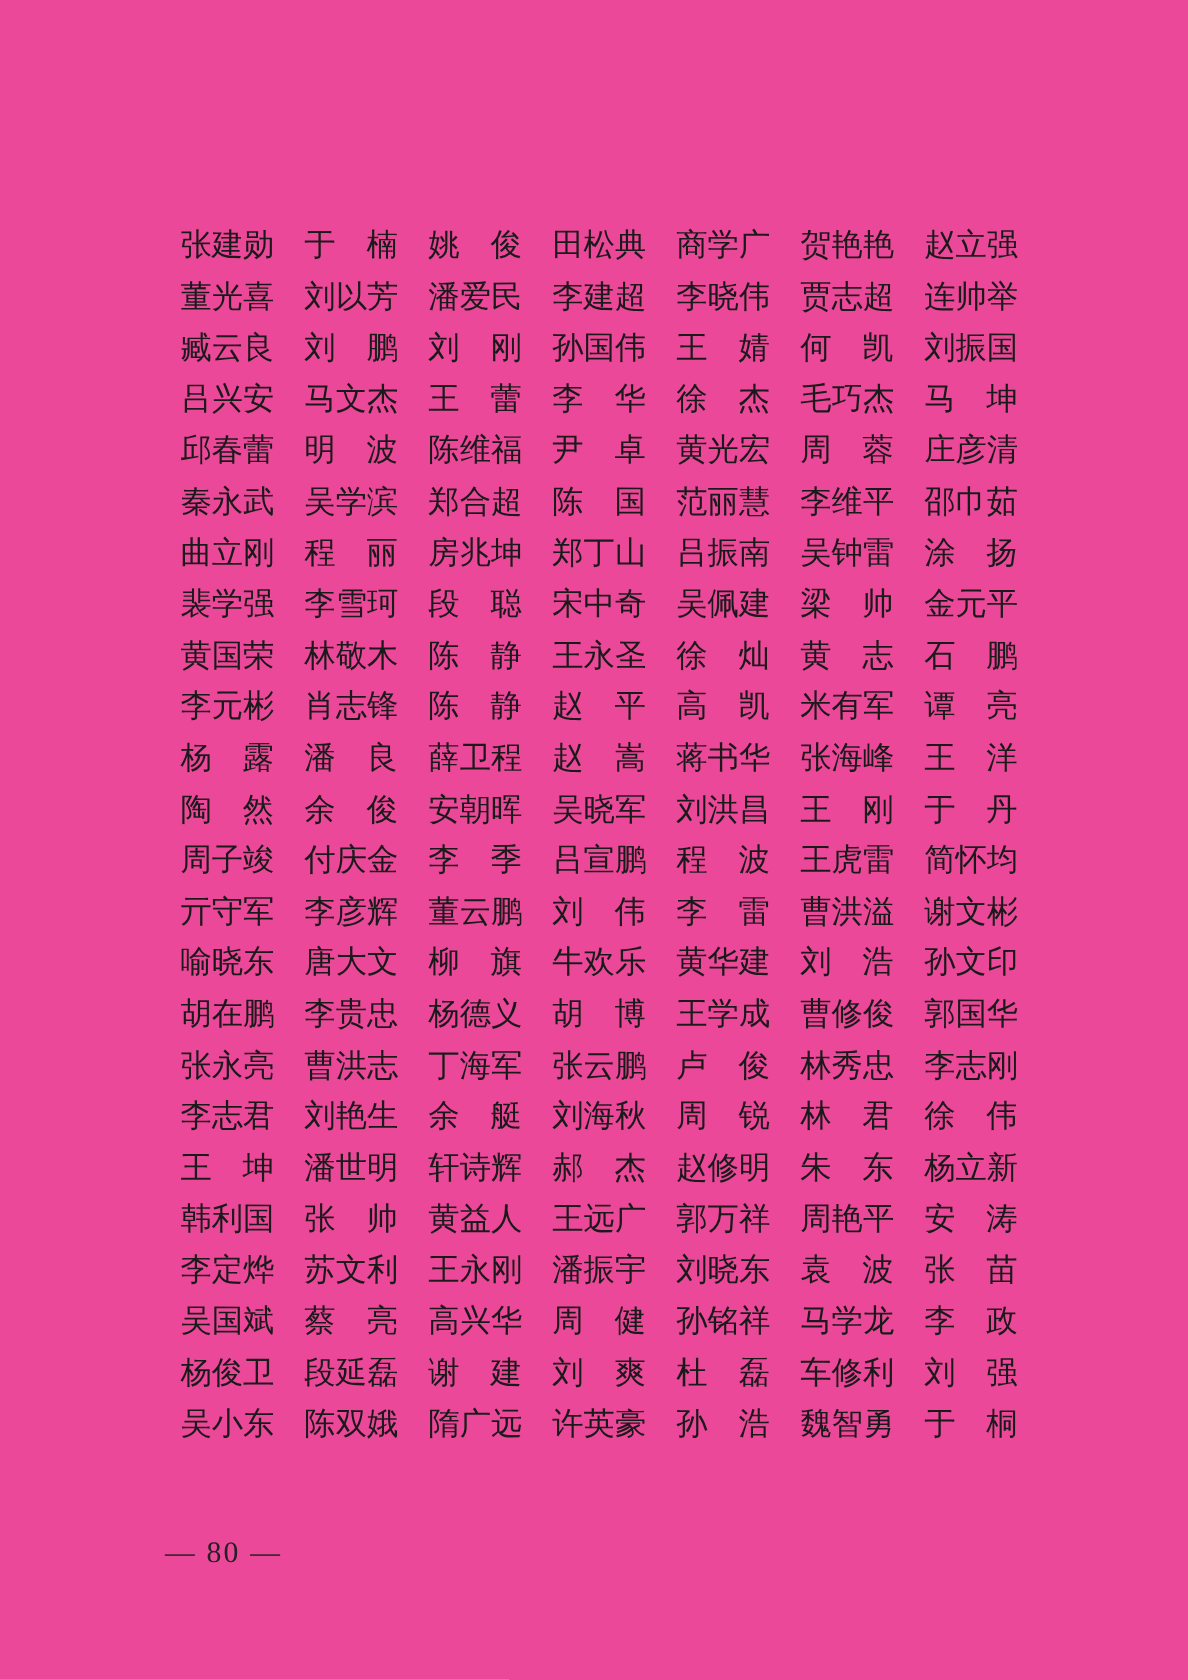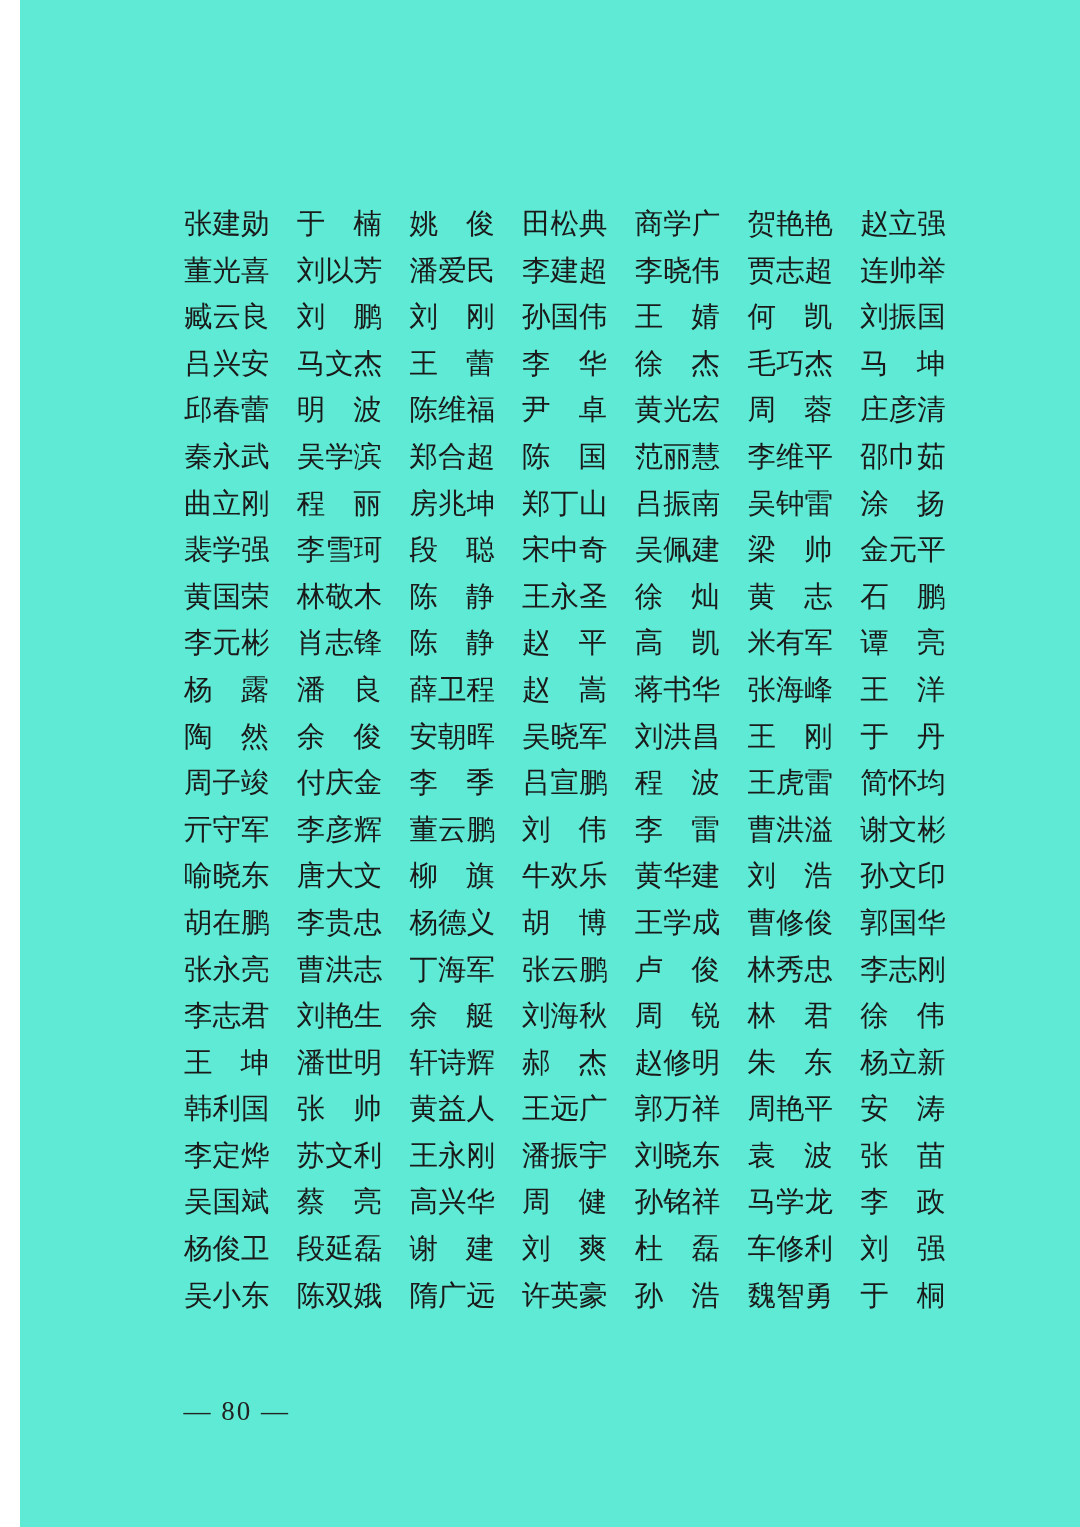--- a/index.html
+++ b/index.html
@@ -11,22 +11,21 @@
     height: 1527px;
     background: #ffffff;
     font-family: "Liberation Serif", "DejaVu Serif", serif;
     color: #1a1a1a;
     position: relative;
     overflow: hidden;
   }
   .page {
     position: absolute;
     inset: 0;
-    background: #5eead4;
-    margin-left: 20px;
+    background: #ec4899;
   }
   .name-grid {
     position: absolute;
     left: 164px;
     top: 201px;
     display: grid;
     grid-template-columns: repeat(7, 85px);
     column-gap: 27.7px;
     grid-auto-rows: 46.6px;
   }
@@ -40,21 +39,21 @@
     -moz-text-align-last: justify;
     white-space: nowrap;
     color: #1a1a1a;
     font-weight: 400;
   }
   .footer {
     position: absolute;
     left: 150px;
     top: 1396px;
     width: 120px;
-    text-align: right;
+    text-align: left;
     font-size: 27px;
     letter-spacing: 2px;
     color: #222222;
   }
 </style>
 </head>
 <body>
 
 <div class="page">
   <div class="name-grid">

